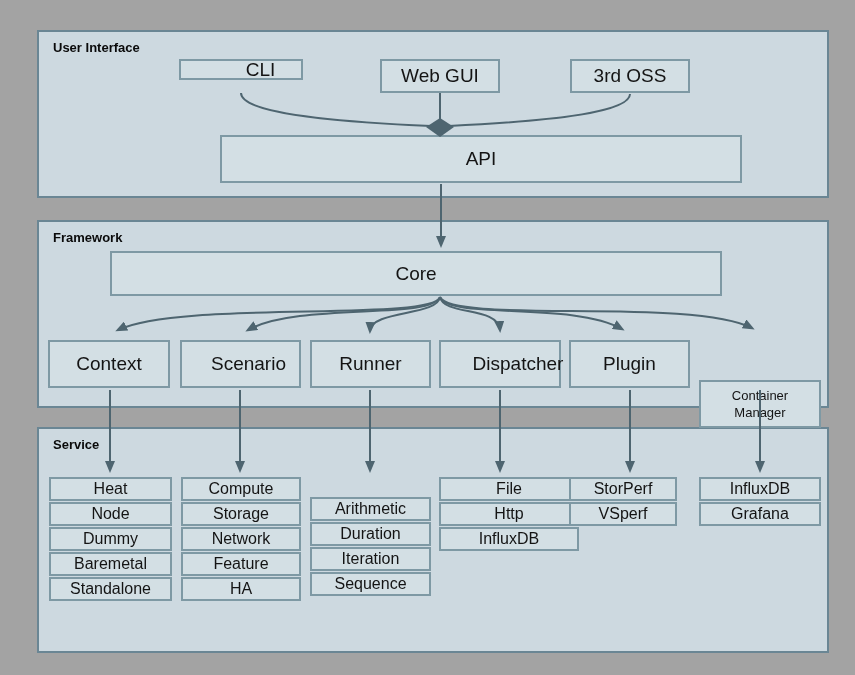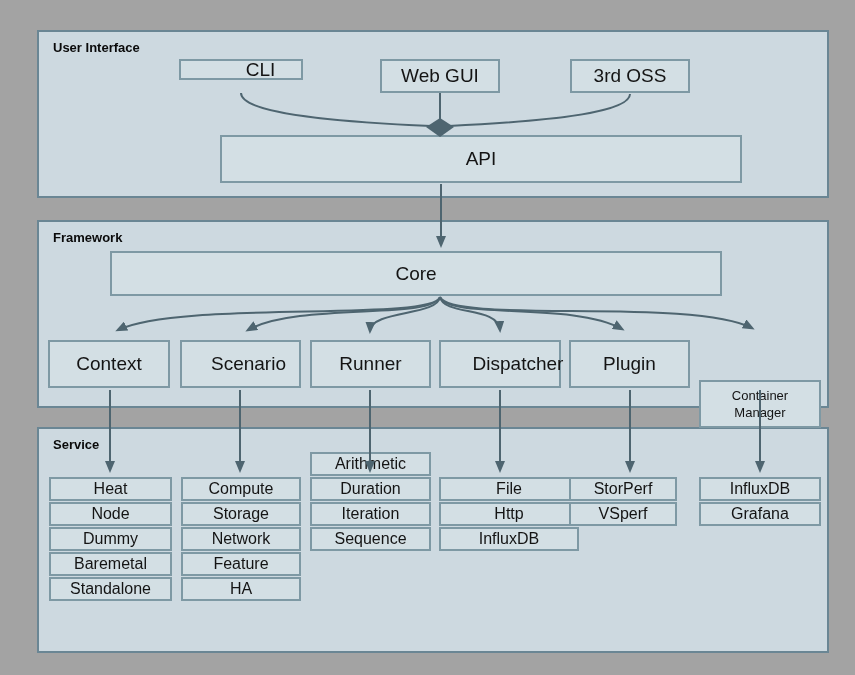--- a/index.html
+++ b/index.html
@@ -68,21 +68,21 @@
       <div class="cell">Baremetal</div>
       <div class="cell">Standalone</div>
     </div>
   <div class="svc-col" style="left:181px; top:477px; width:120px;">
       <div class="cell">Compute</div>
       <div class="cell">Storage</div>
       <div class="cell">Network</div>
       <div class="cell">Feature</div>
       <div class="cell">HA</div>
     </div>
-  <div class="svc-col" style="left:310px; top:452px; width:121px;">
+  <div class="svc-col" style="left:310px; top:497px; width:121px;">
       <div class="cell">Arithmetic</div>
       <div class="cell">Duration</div>
       <div class="cell">Iteration</div>
       <div class="cell">Sequence</div>
     </div>
   <div class="svc-col" style="left:439px; top:477px; width:140px;text-align:center;">
       <div class="cell">File</div>
       <div class="cell">Http</div>
       <div class="cell">InfluxDB</div>
     </div>

